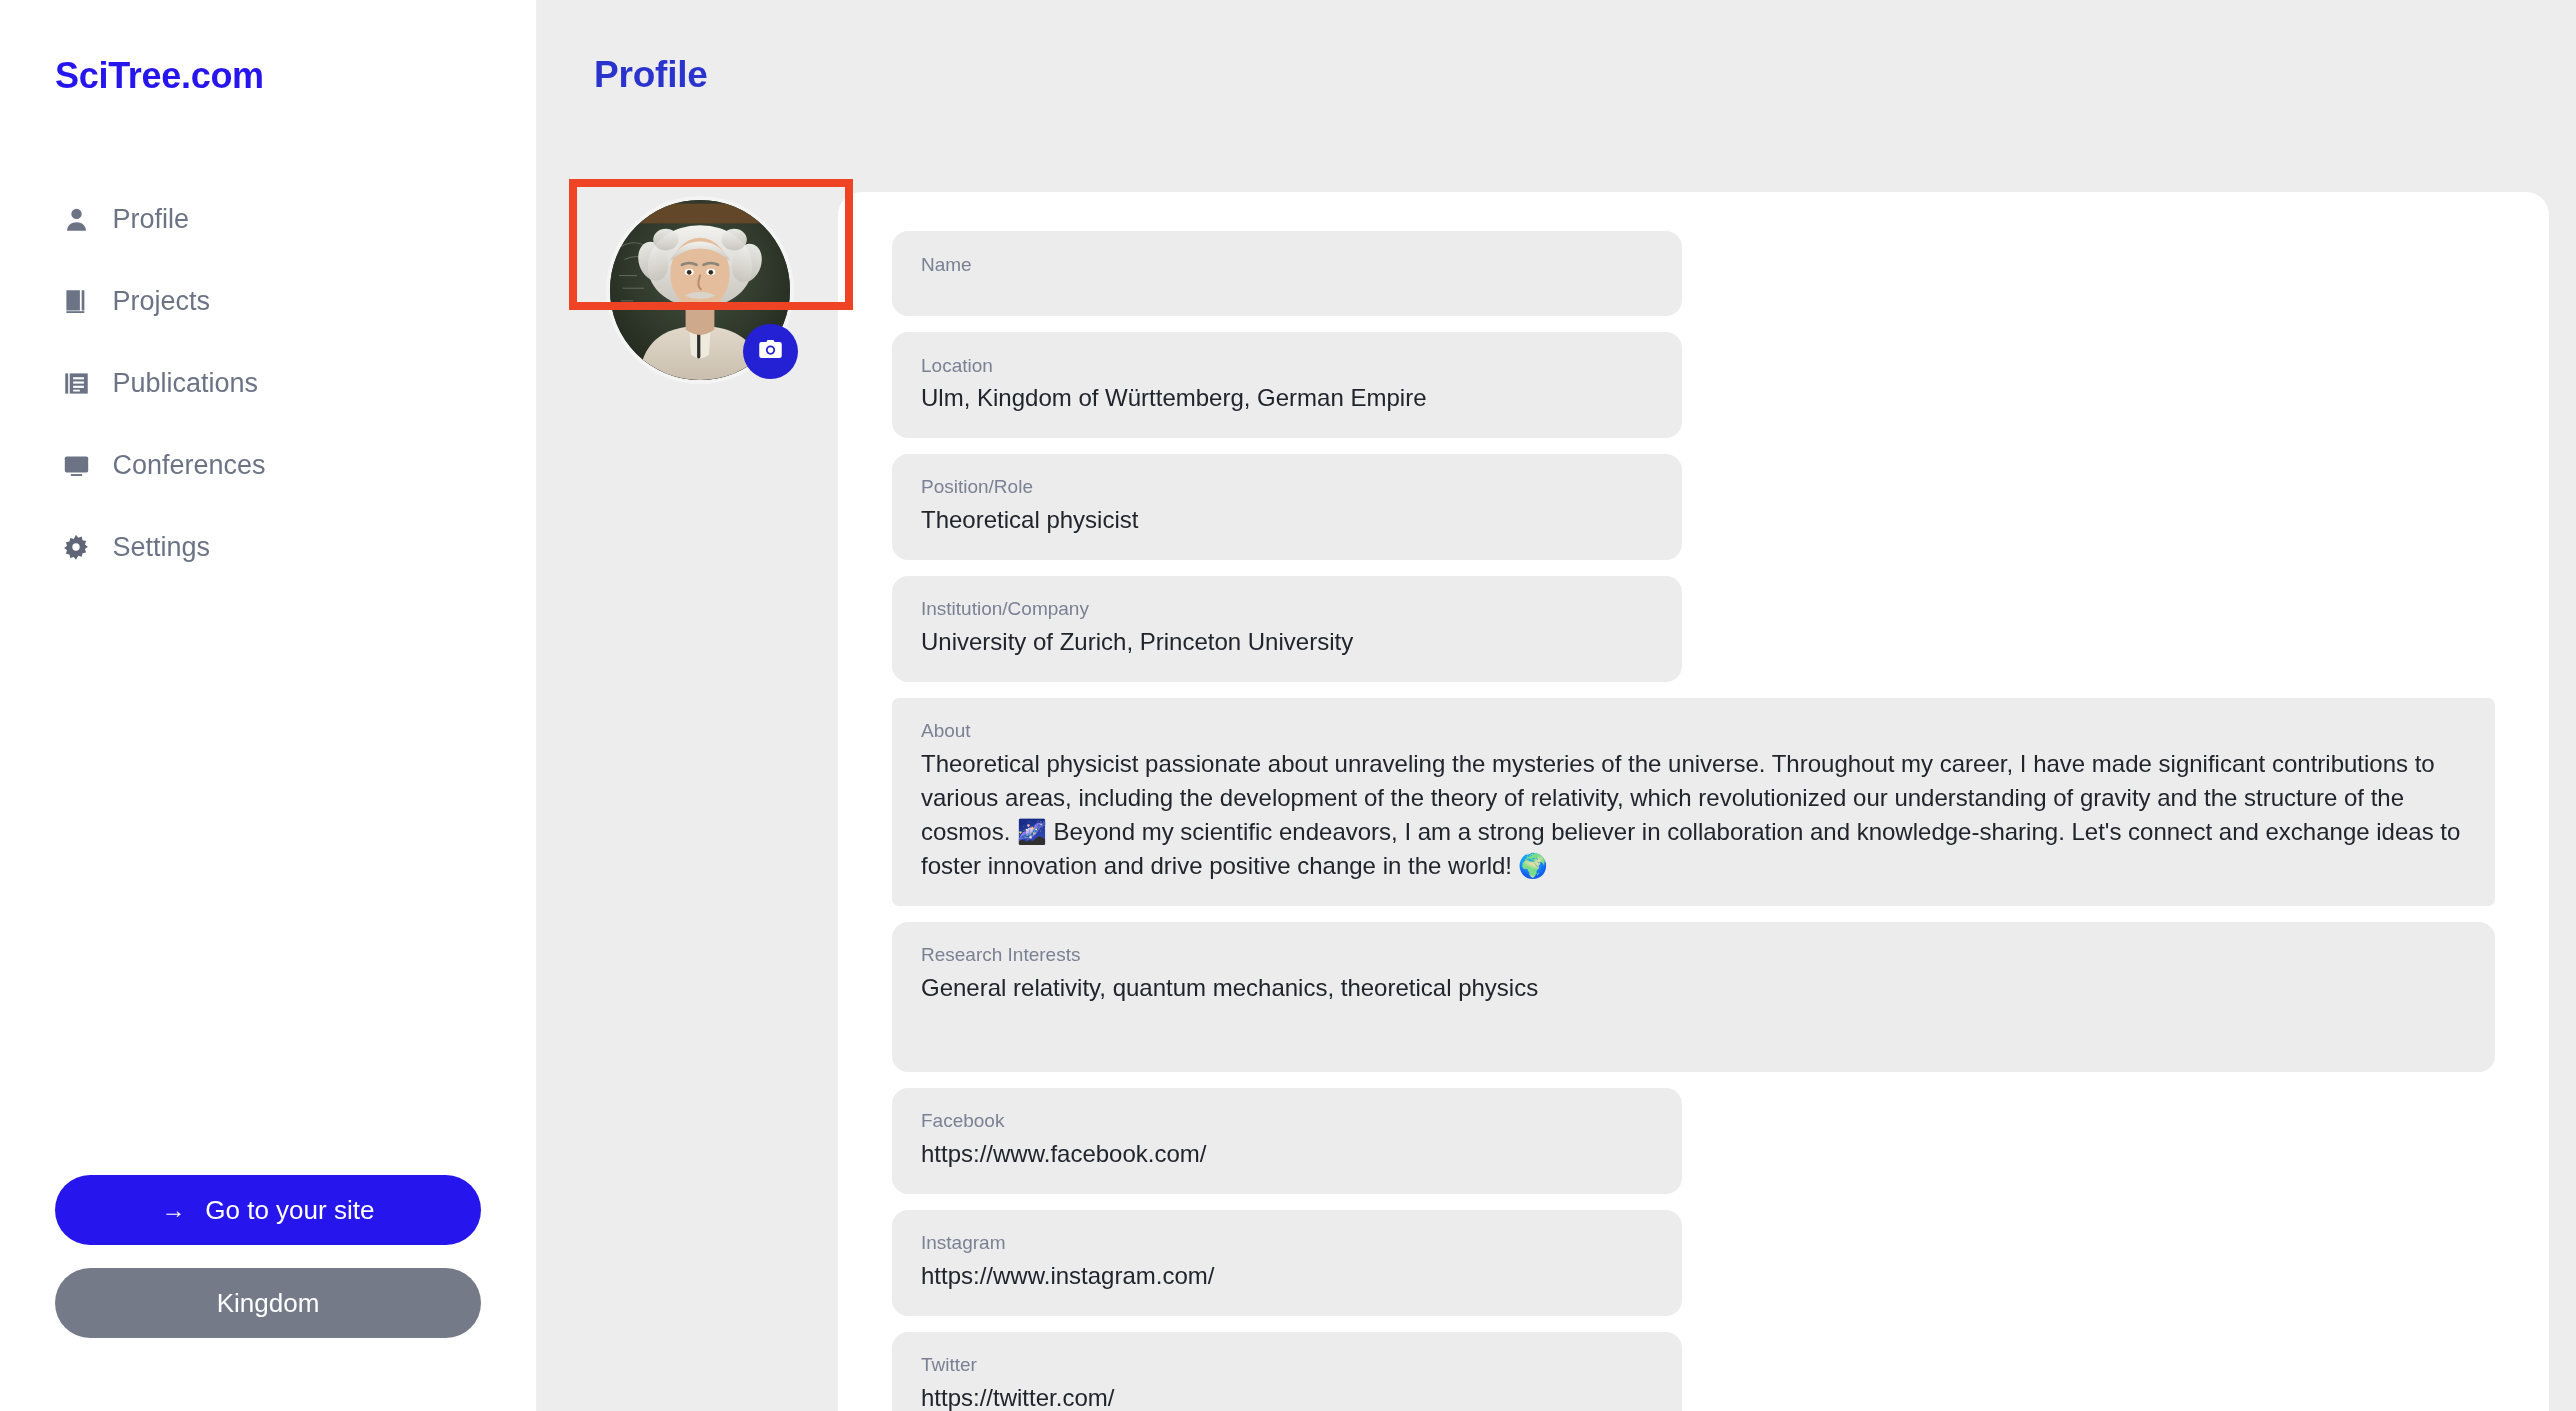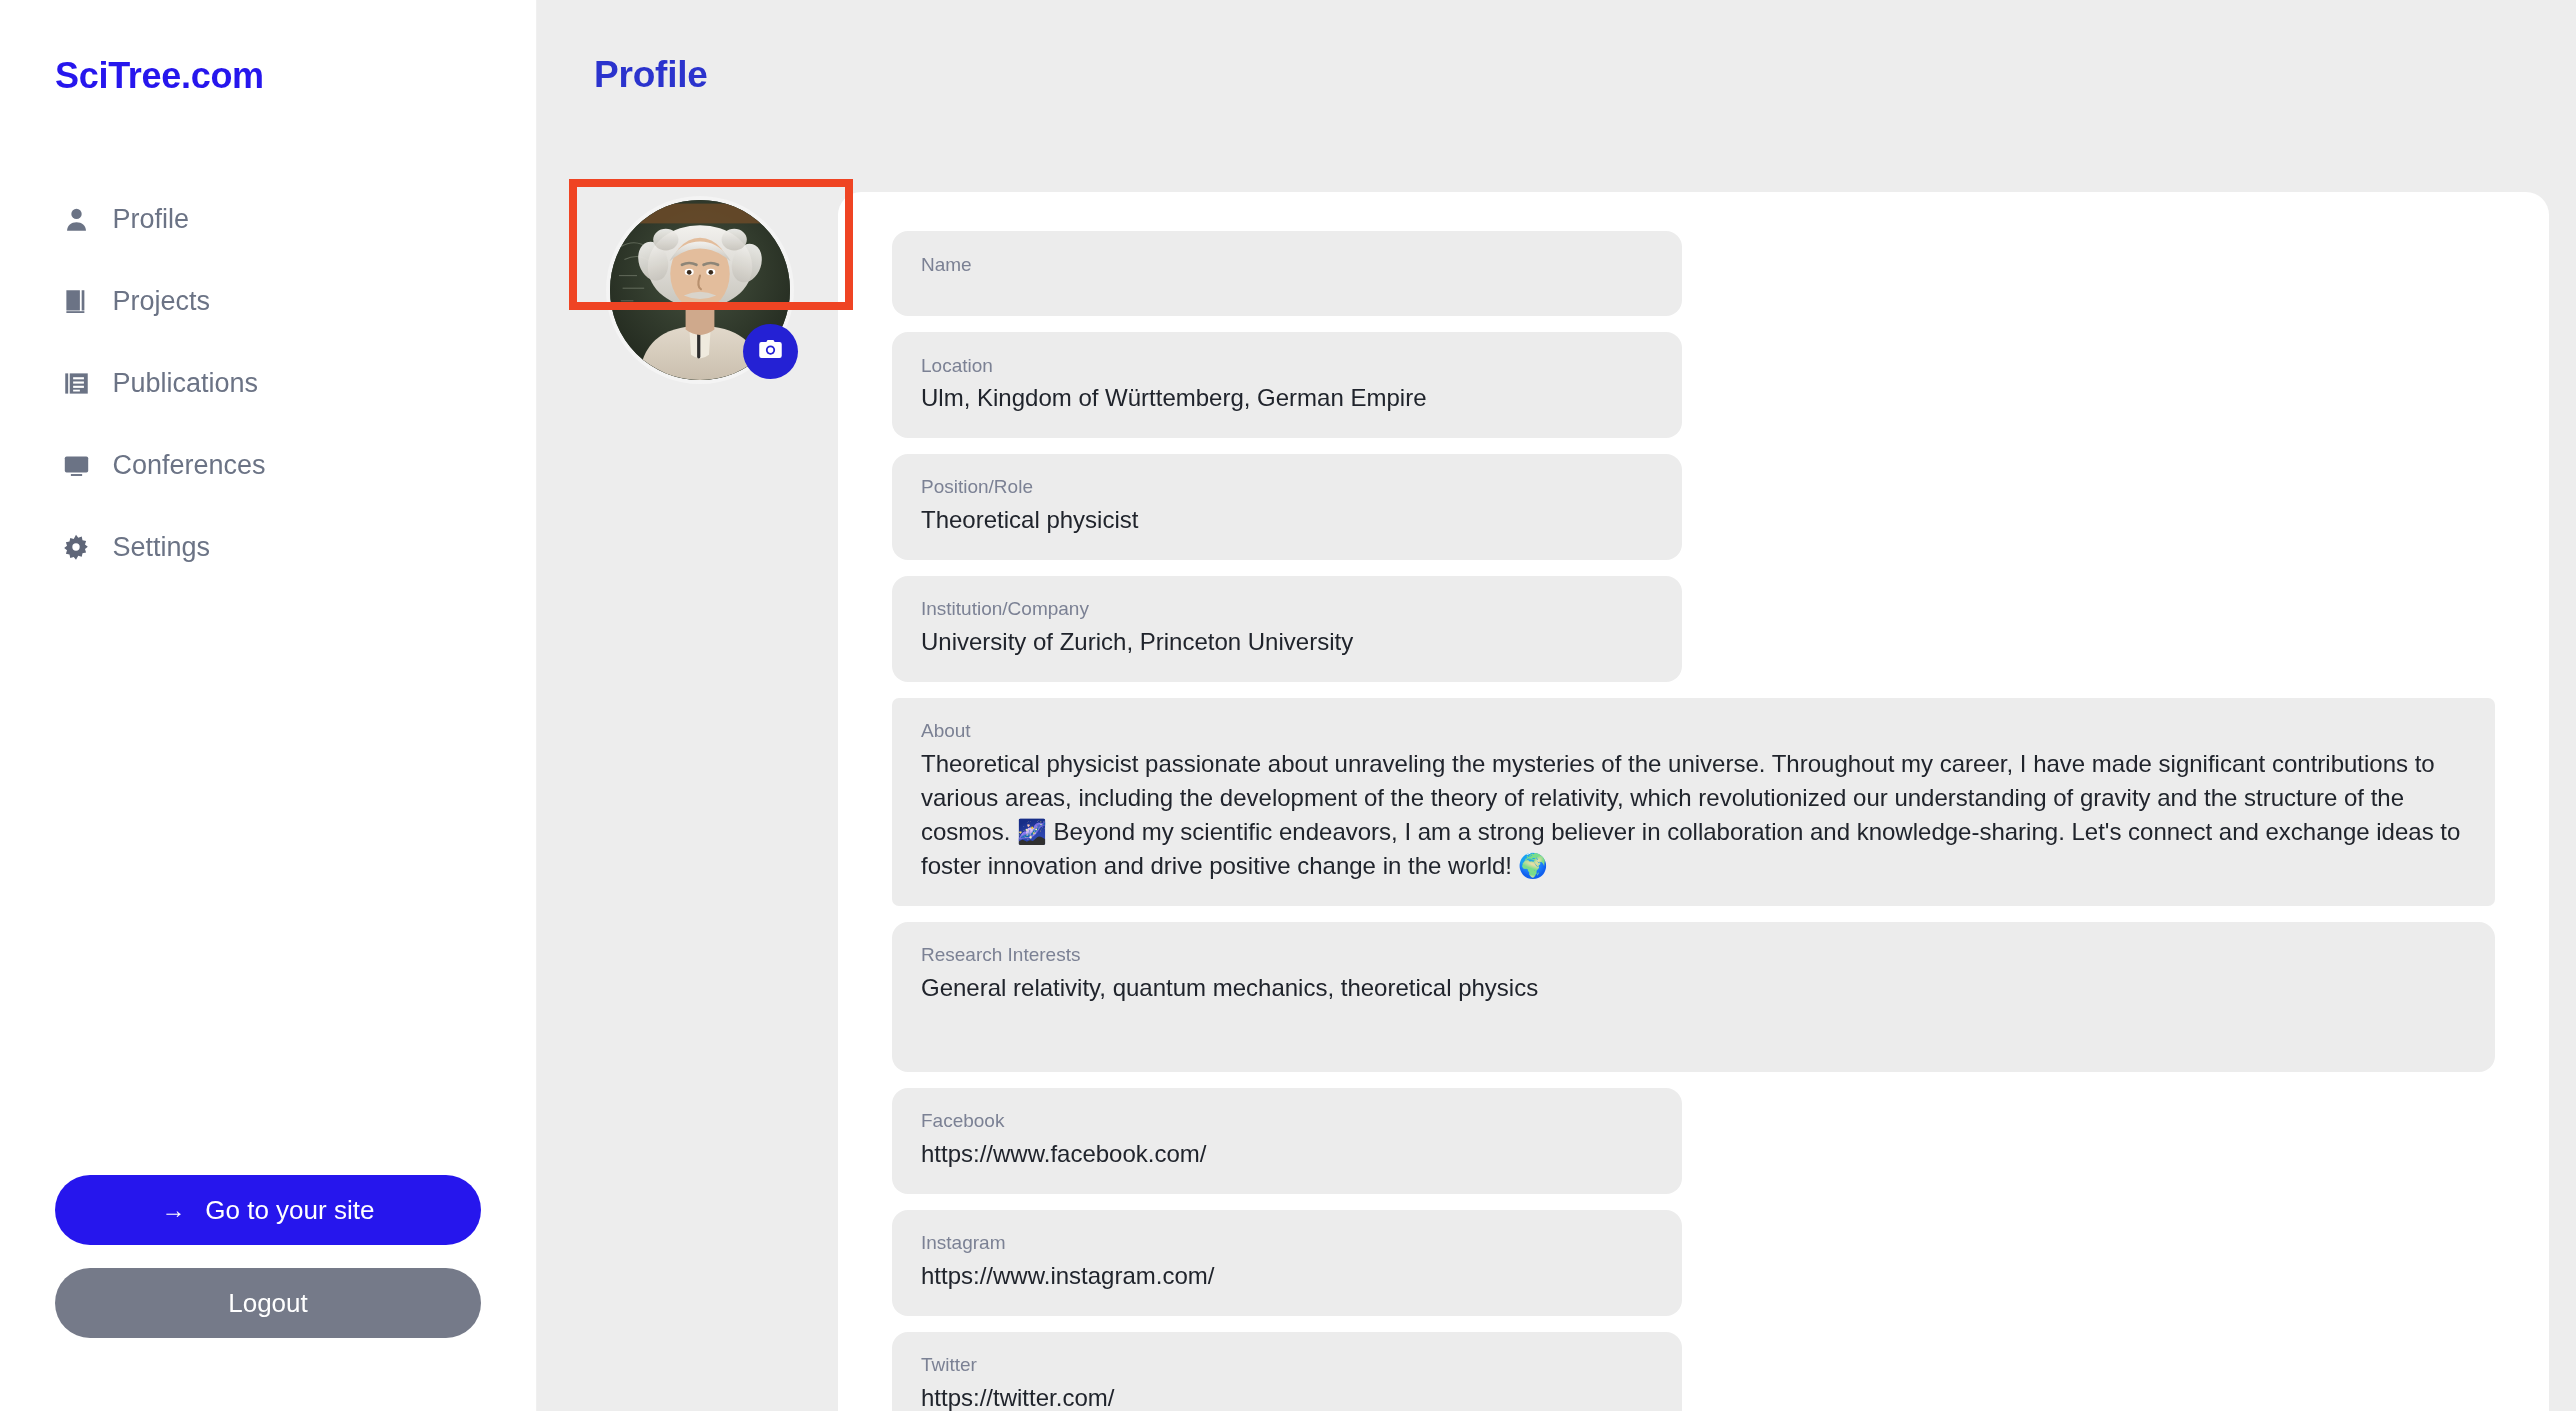--- a/index.html
+++ b/index.html
@@ -291,21 +291,21 @@
         <span class="nav-label">Settings</span>
       </div>
 
     </nav>
 
     <div class="sidebar-bottom">
       <button class="btn btn-primary">
         <span class="btn-arrow">→</span>
         <span>Go to your site</span>
       </button>
-      <button class="btn btn-secondary">Logout</button>
+      <button class="btn btn-secondary">Kingdom</button>
     </div>
 
   </aside>
 
   <section id="main">
 
     <h1 class="page-title">Profile</h1>
 
     <div class="avatar-col">
       <div class="highlight-box" style="border-color: rgb(239, 68, 35);"></div>

